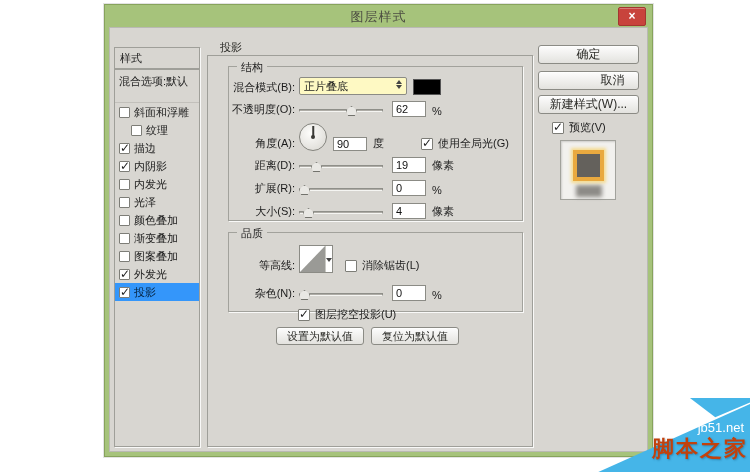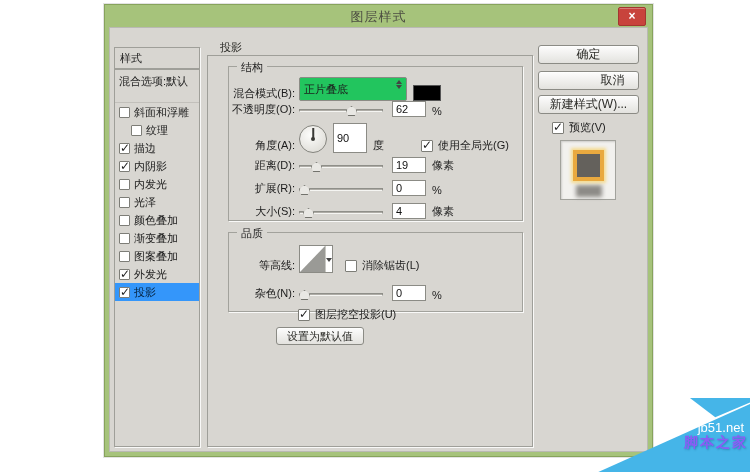--- a/index.html
+++ b/index.html
@@ -63,21 +63,21 @@
   
   .panel-title { position:absolute; left:110px; top:12px; font-size:11px; color:#2b2b27; }
   .main-box { position:absolute; left:97px; top:27px; width:326px; height:392px; }
   .fieldset { position:absolute; border:1px solid #a2a29c; box-shadow:1px 1px 0 rgba(255,255,255,.85); }
   .fieldset .legend { position:absolute; top:-7px; left:8px; background:#d8d6d1; padding:0 4px; }
   .fs-structure { left:20px; top:10px; width:295px; height:155px; }
   .fs-quality  { left:20px; top:176px; width:295px; height:80px; }
   .row { position:absolute; left:0; display:flex; align-items:flex-end; }
   .row .lab { width:66px; text-align:right; margin-right:4px; flex:none; }
   .dropdown {
-    width:108px; height:24px; background:#22c55e; border:1px solid #8b8b85; border-radius:2px;
+    width:108px; height:18px; background:#fef9c3; border:1px solid #8b8b85; border-radius:2px;
     display:flex; align-items:center; padding:0 4px; position:relative;
   }
   .dropdown .arrows { position:absolute; right:4px; top:2px; display:flex; flex-direction:column; gap:1px; }
   .dropdown .arrows i { display:block; width:0; height:0; border-left:3px solid transparent; border-right:3px solid transparent; }
   .dropdown .arrows i.up { border-bottom:4px solid #444; }
   .dropdown .arrows i.dn { border-top:4px solid #444; }
   .swatch { width:28px; height:16px; border:1px solid #555; margin-left:6px; }
   .dial { width:28px; height:28px; border-radius:50%; background:radial-gradient(circle at 40% 35%, #fdfdfb, #d8d6d0); border:1px solid #84847e; position:relative; flex:none; }
   .dial::before { content:""; position:absolute; left:50%; top:2px; width:1.5px; height:11px; background:#3a3a36; transform:translateX(-50%); }
   .dial::after { content:""; position:absolute; left:50%; top:50%; width:4px; height:4px; margin:-2px 0 0 -2px; background:#3a3a36; border-radius:50%; }
@@ -104,21 +104,21 @@
     background:#64615c; border:4px solid #e9a93f;
     box-shadow:0 0 3px 2px rgba(244,218,140,.95);
   }
   .pv-shadow { position:absolute; left:15px; top:44px; width:26px; height:12px; background:#8d8b87; filter:blur(2px); }
 
   
   .wm { position:absolute; right:0; bottom:0; width:158px; height:74px; }
   .wm .t1 { position:absolute; inset:0; background:var(--wm,#45b5e8); clip-path:polygon(4% 100%, 100% 8%, 100% 100%); }
   .wm .t2 { position:absolute; inset:0; background:var(--wm,#45b5e8); clip-path:polygon(62% 0, 100% 0, 100% 6%, 78% 26%); }
   .wm .site { position:absolute; right:6px; top:22px; color:#fff; font-size:13px; }
-  .wm .name { position:absolute; right:2px; top:36px; color:#8b5cf6; font-size:14px; font-weight:bold; letter-spacing:2px; text-shadow:1px 1px 2px rgba(0,60,100,.35); }
+  .wm .name { position:absolute; right:2px; top:36px; color:#c2410c; font-size:22px; font-weight:bold; letter-spacing:2px; text-shadow:1px 1px 2px rgba(0,60,100,.35); }
 </style>
 </head>
 <body>
 
 <div id="stage">
 
   <div class="dialog">
     <div class="titlebar">
       <span class="title">图层样式</span>
       <div class="close-btn">×</div>
@@ -199,21 +199,21 @@
               <div class="track"></div>
                 <div class="thumb" style="left:47px;"></div>
             </div>
             <input class="field" style="margin-left: 9px;" value="62">
             <span class="unit">%</span>
           </div>
 
           <div class="row" style="top:56px;">
             <span class="lab">角度(A):</span>
             <div class="dial"></div>
-            <input class="field" style="margin-left: 6px; height: 30px;" value="90">
+            <input class="field" style="margin-left: 6px; height: 14px;" value="90">
             <span class="unit">度</span>
             <span class="chkrow" style="margin-left:9px;padding-left:28px;">
               <span class="cb on"></span>
               <span>使用全局光(G)</span>
             </span>
           </div>
 
           <div class="row" style="top:90px;">
             <span class="lab">距离(D):</span>
             <div class="slider">
@@ -269,20 +269,21 @@
             <input class="field" style="margin-left: 9px;" value="0">
             <span class="unit">%</span>
           </div>
         </div>
 
         <div class="row chkrow" style="top:251px; left:90px; position:absolute;">
           <span class="cb on"></span>
           <span>图层挖空投影(U)</span>
         </div>
         <div class="btn bottom-btn" style="left:68px; top:271px;">设置为默认值</div>
+        <div class="btn bottom-btn" style="left:163px; top:271px;">复位为默认值</div>
       </div>
 
       <div class="btn act-btn" style="top:17px;">确定</div>
       <div class="btn act-btn" style="top:43px;padding-left:48px;">取消</div>
       <div class="btn act-btn" style="top:67px;">新建样式(W)...</div>
       <div class="preview-chk chkrow">
         <span class="cb on"></span>
         <span>预览(V)</span>
       </div>
       <div class="thumb-box">

